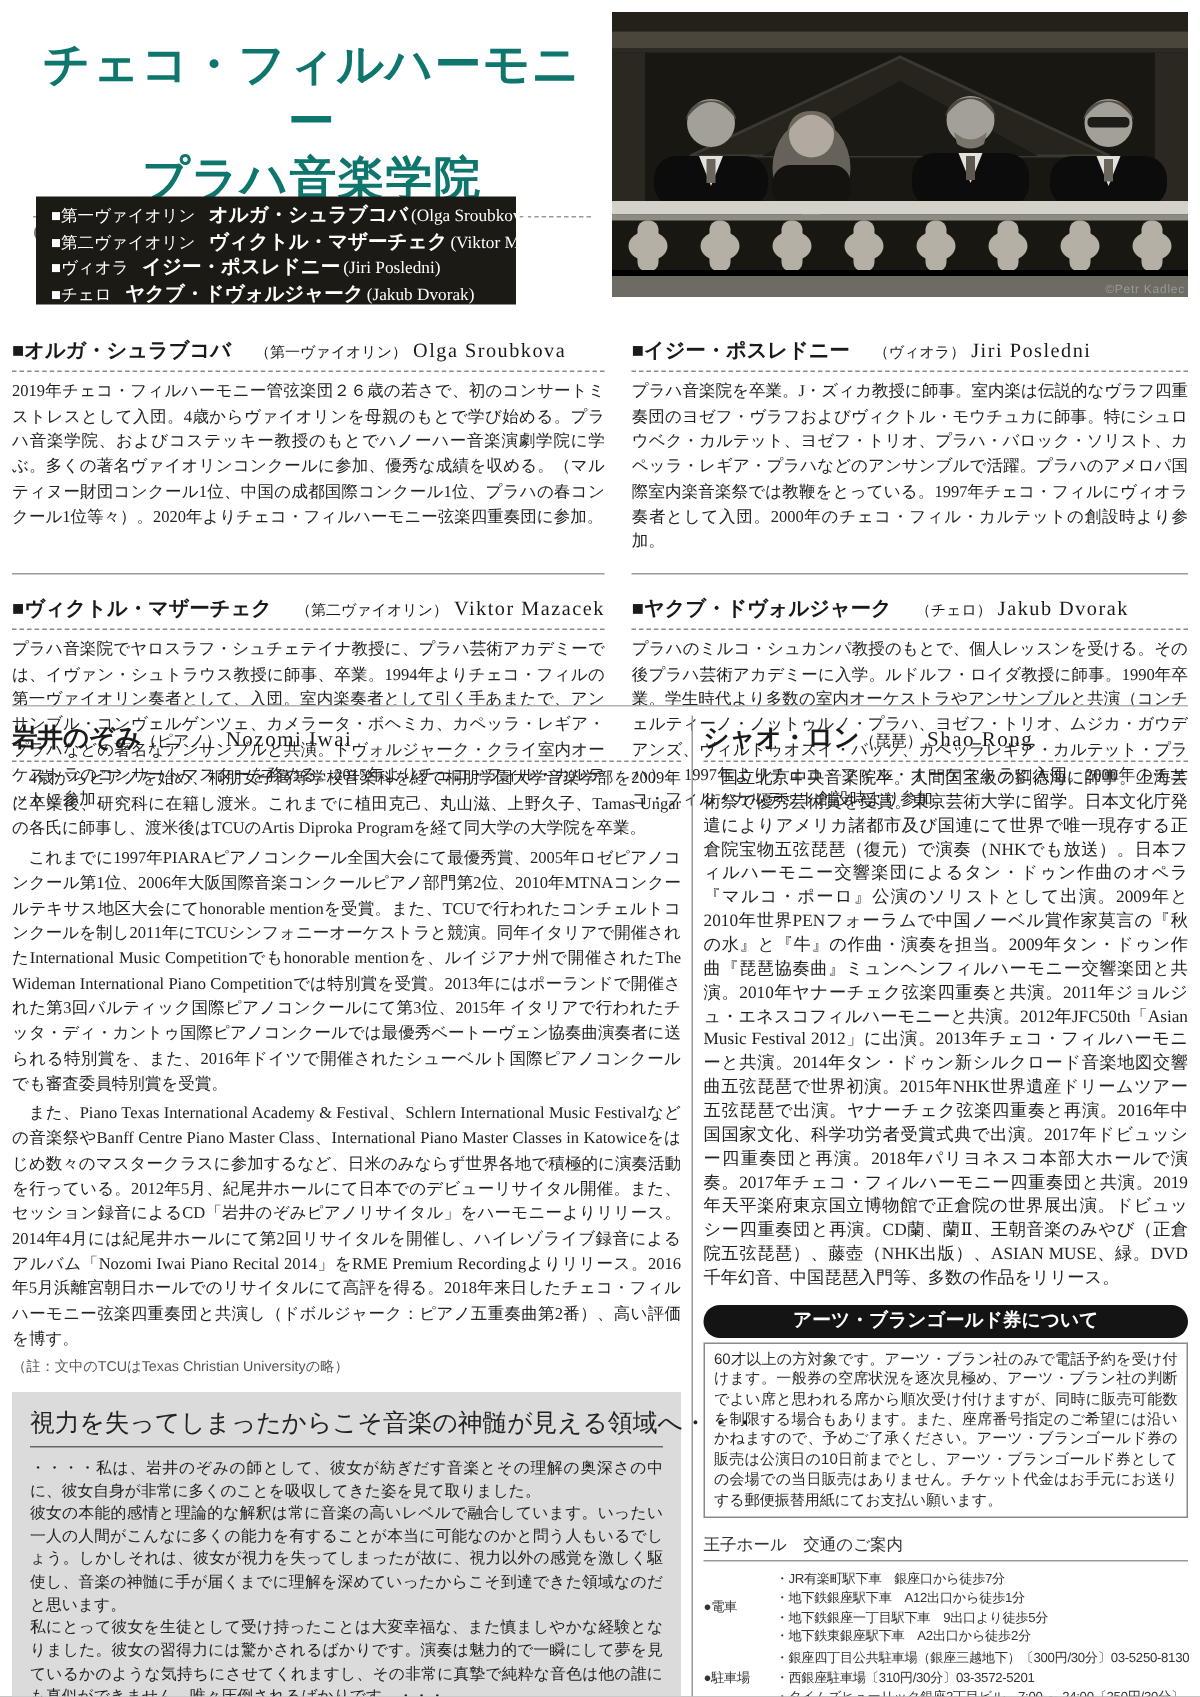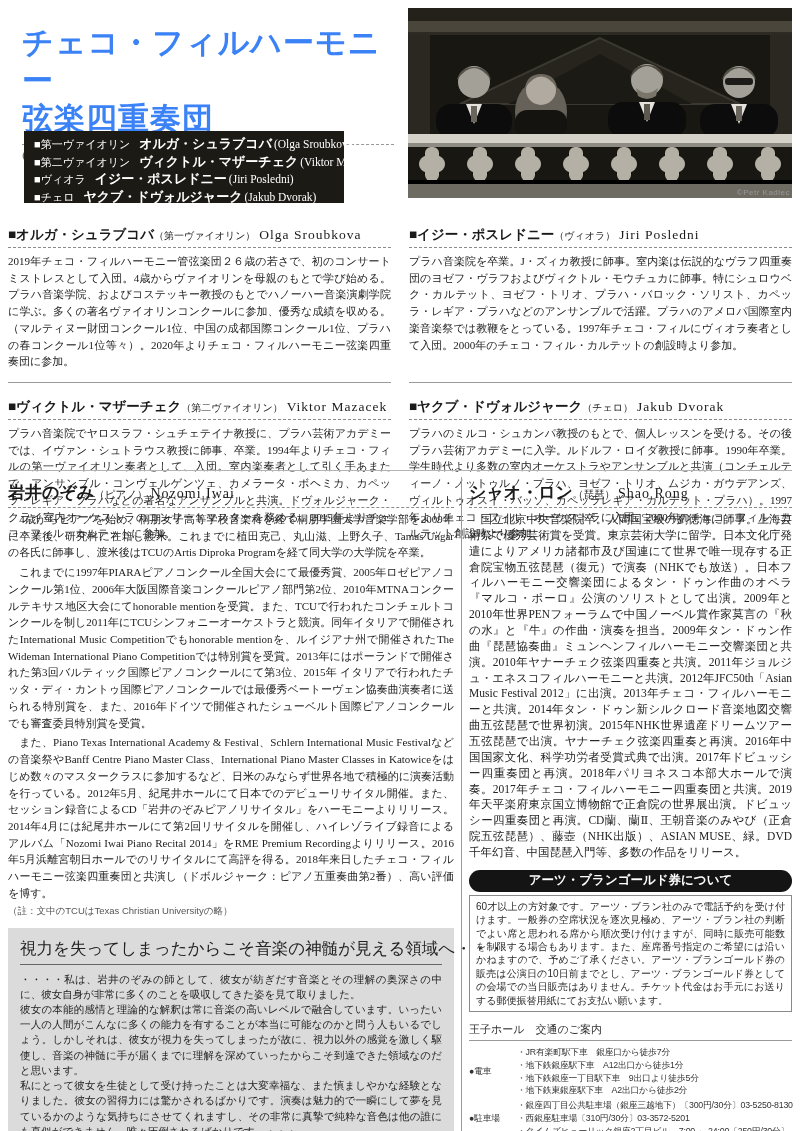--- a/index.html
+++ b/index.html
@@ -1,42 +1,42 @@
 <!DOCTYPE html>
 <html><head>
 <meta charset="utf-8">
 <style>
   html,body{margin:0;padding:0;background:#9a9a9a;}
   .page{width:800px;height:1131px;margin:0 auto;background:#ffffff;position:relative;
         overflow:hidden;font-family:"Liberation Serif","DejaVu Serif",serif;color:#1a1a1a;}
 
   
   .title-block{position:absolute;left:22px;top:24px;width:372px;}
-  .title-line{font-size:31px;font-weight:bold;line-height:1.22;letter-spacing:1px;color:#3b82f6;}
+  .title-line{font-size:31px;font-weight:bold;line-height:1.22;letter-spacing:1px;color:#0f766e;text-align:center;}
   .title-rule{border-top:1px dashed #999;margin-top:7px;}
   .subtitle{font-size:15px;color:#777;letter-spacing:4px;margin-top:3px;white-space:nowrap;}
 
   .member-box{position:absolute;left:24px;top:131px;width:320px;height:72px;background:#1c1a15;
               color:#fff;box-sizing:border-box;padding:4px 0 0 10px;}
   .member-row{line-height:16.5px;white-space:nowrap;font-family:"Liberation Sans","DejaVu Sans",sans-serif;}
   .m-role{font-size:11px;}
   .m-name{font-size:13px;font-weight:bold;margin-left:9px;}
   .m-latin{font-size:11.5px;font-family:"Liberation Serif",serif;font-weight:normal;margin-left:2px;}
 
   .photo{position:absolute;left:408px;top:8px;width:384px;height:190px;background:#141310;}
   .photo svg{display:block;}
   .photo-credit{position:absolute;right:10px;top:188px;font-size:8px;color:#999;
                 font-family:"Liberation Sans",sans-serif;letter-spacing:.5px;}
 
   
   .bios{position:absolute;left:8px;top:218px;width:784px;display:grid;
         grid-template-columns:1fr 1fr;column-gap:18px;row-gap:12px;}
   .bio h2{margin:0;border-bottom:1px dashed #8a8a8a;padding-bottom:2px;font-weight:normal;white-space:nowrap;}
   .bh-name{font-family:Liberation Mono, monospace;font-weight:bold;font-size:13.5px;}
-  .bh-role{font-size:10px;}
+  .bh-role{font-size:10px;margin-left:16px;}
   .bh-latin{font-size:13.5px;letter-spacing:1px;margin-left:4px;}
   .bio p{margin:5px 0 0;font-size:11px;line-height:1.52;text-align:justify;color:#222;}
   .bio.ruled{border-top:1px solid #9a9a9a;padding-top:7px;}
 
   
   .mid-rule{position:absolute;left:8px;top:470px;width:784px;border-top:1px solid #b3b3b3;}
   .middle{position:absolute;left:8px;top:477px;width:784px;display:flex;align-items:stretch;}
   .col-left{width:446px;flex:none;}
   .divider-v{width:1px;background:#9a9a9a;margin:0 7px;flex:none;}
   .col-right{flex:1;min-width:0;}
@@ -68,21 +68,21 @@
   .access-items{flex:1;min-width:0;}
   .access-items div{white-space:nowrap;}
 </style>
 </head>
 <body>
 
 <div class="page">
 
   <div class="title-block">
     <div class="title-line">チェコ・フィルハーモニー</div>
-    <div class="title-line">弦楽四重奏団</div>
+    <div class="title-line">プラハ音楽学院</div>
     <div class="title-rule"></div>
     <div class="subtitle">Czech Philharmonic Quartet</div>
   </div>
 
   <div class="member-box">
     <div class="member-row">
       <span class="m-role">■第一ヴァイオリン</span><span class="m-name">オルガ・シュラブコバ</span><span class="m-latin">(Olga Sroubkova)</span>
     </div>
     <div class="member-row">
       <span class="m-role">■第二ヴァイオリン</span><span class="m-name">ヴィクトル・マザーチェク</span><span class="m-latin">(Viktor Mazacek)</span>

